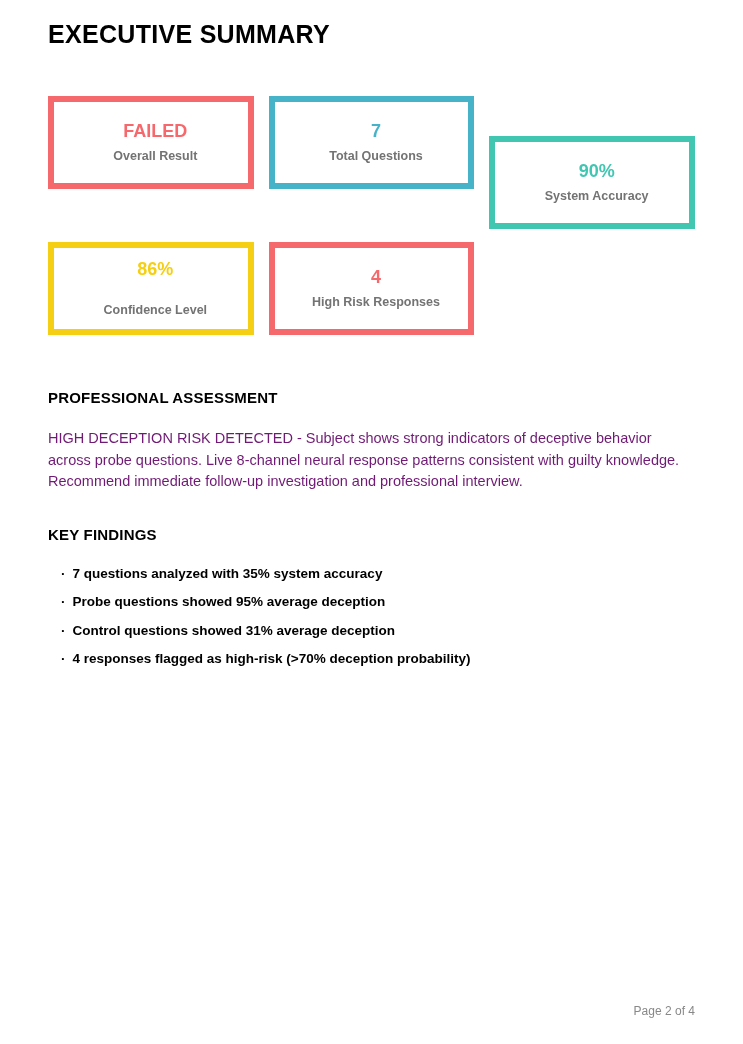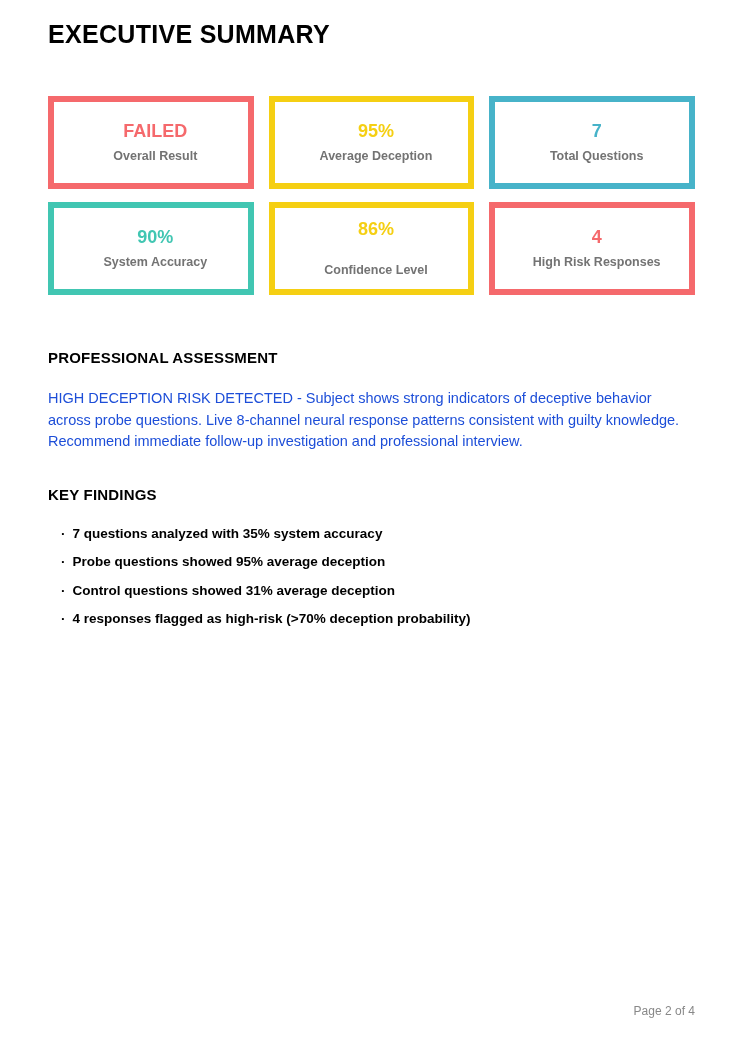--- a/index.html
+++ b/index.html
@@ -61,21 +61,21 @@
     line-height: 22px;
     font-weight: bold;
     letter-spacing: 0.2px;
     color: #000;
   }
   .assessment-heading { margin-top: 52px; }
   .assessment-body {
     margin: 19px 0 0 0;
     font-size: 14.5px;
     line-height: 21.5px;
-    color: #1d4ed8;
+    color: #701a75;
   }
   .findings-heading { margin-top: 31px; }
   .findings-list {
     margin: 20px 0 0 0;
     padding: 0 0 0 13px;
     list-style: none;
   }
   .finding-item {
     font-size: 13.5px;
     font-weight: bold;
@@ -101,31 +101,27 @@
 
   <h1 class="doc-title">EXECUTIVE SUMMARY</h1>
 
   <div class="metrics-grid">
 
     <div class="metric-card" style="border-color: rgb(245, 105, 108);">
       <div class="metric-value" style="color: rgb(245, 105, 108);">FAILED</div>
       <div class="metric-label">Overall Result</div>
     </div>
 
-    <div class="metric-card" style="border-color: rgb(245, 207, 19);">
-      <div class="metric-value" style="color: rgb(245, 207, 19);">95%</div>
-      <div class="metric-label">Average Deception</div>
-    </div>
 
     <div class="metric-card" style="border-color: rgb(71, 179, 201);">
       <div class="metric-value" style="color: rgb(71, 179, 201);">7</div>
       <div class="metric-label">Total Questions</div>
     </div>
 
-    <div class="metric-card" style="border-color: rgb(65, 198, 178);">
+    <div class="metric-card" style="border-color: rgb(65, 198, 178); margin-top: 40px;">
       <div class="metric-value" style="color: rgb(65, 198, 178);">90%</div>
       <div class="metric-label">System Accuracy</div>
     </div>
 
     <div class="metric-card" style="border-color: rgb(245, 207, 19); gap: 16px;">
       <div class="metric-value" style="color: rgb(245, 207, 19);">86%</div>
       <div class="metric-label">Confidence Level</div>
     </div>
 
     <div class="metric-card" style="border-color: rgb(245, 105, 108);">

